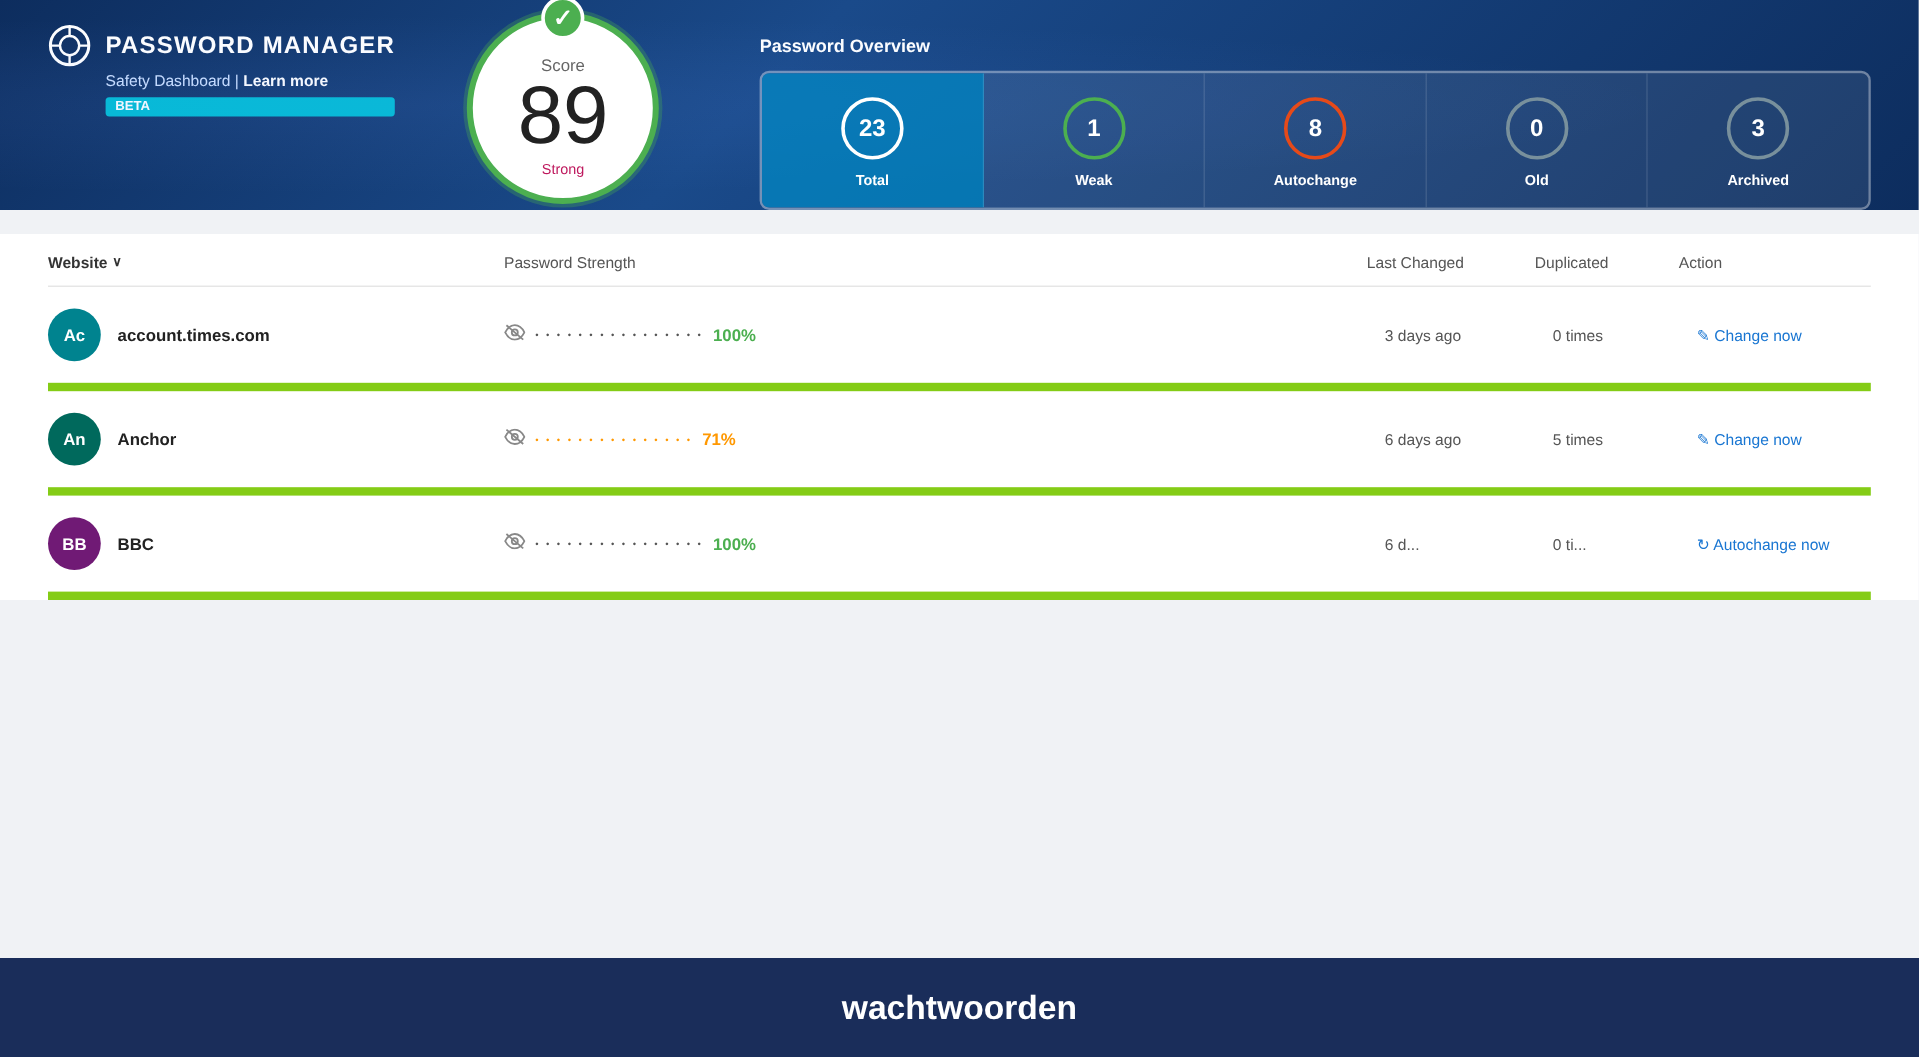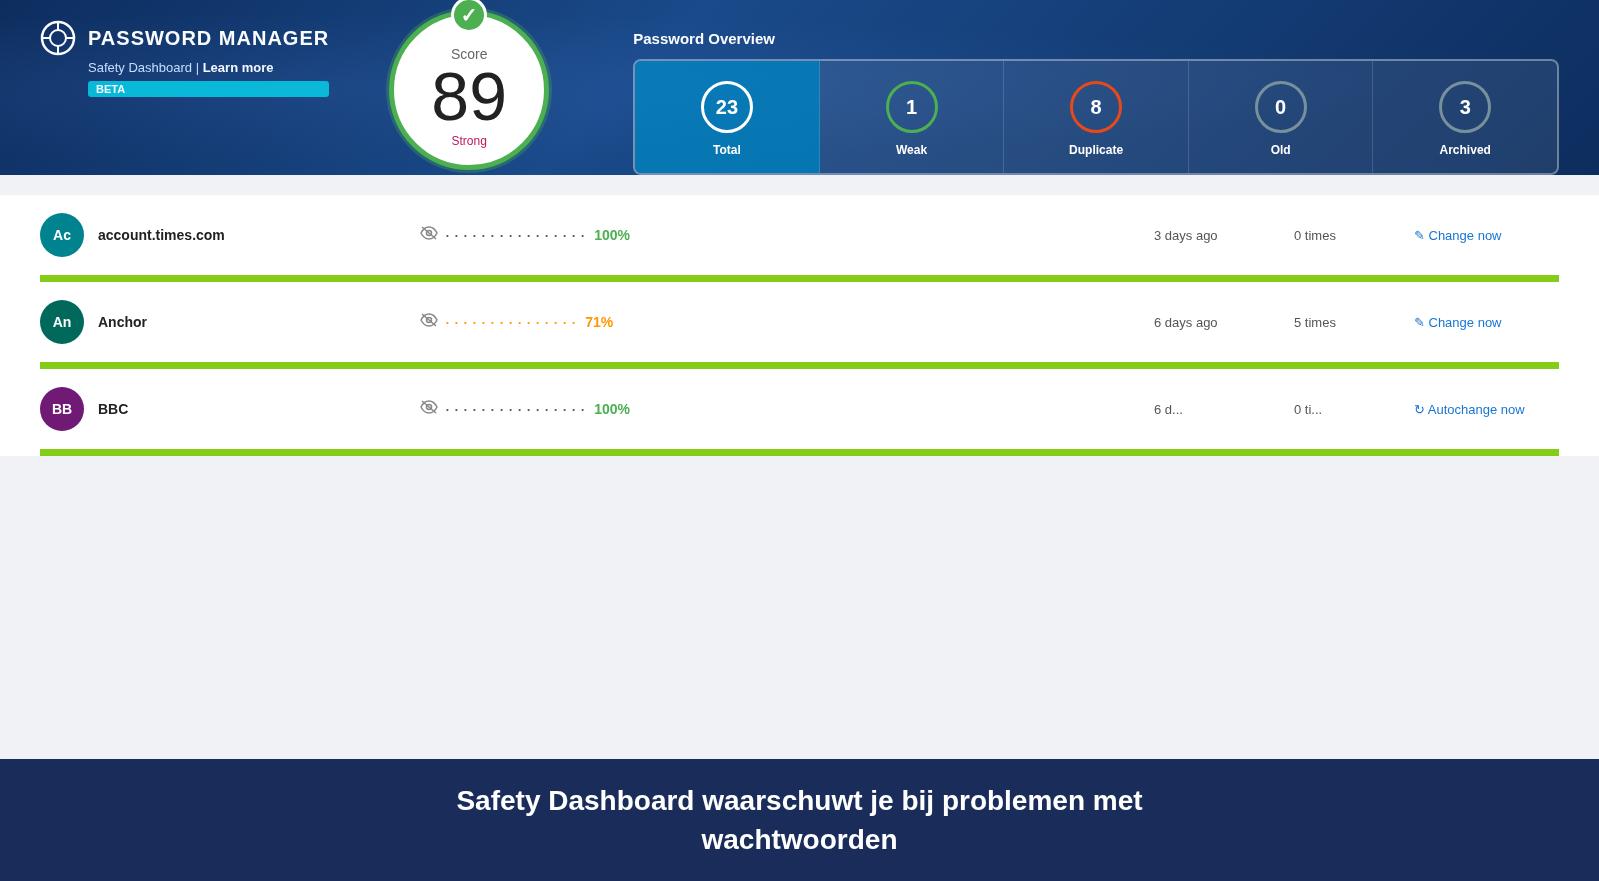--- a/index.html
+++ b/index.html
@@ -341,36 +341,46 @@
       <div class="overview-card active">
     <div class="card-circle total">23</div>
     <div class="card-label">Total</div>
   </div>
           <div class="overview-card">
     <div class="card-circle weak">1</div>
     <div class="card-label">Weak</div>
   </div>
           <div class="overview-card">
     <div class="card-circle duplicate">8</div>
-    <div class="card-label">Duplicate</div>
+    <div class="card-label">Autochange</div>
   </div>
           <div class="overview-card">
     <div class="card-circle old">0</div>
     <div class="card-label">Old</div>
   </div>
           <div class="overview-card">
     <div class="card-circle archived">3</div>
     <div class="card-label">Archived</div>
   </div>
         </div>
     </div>
   </div>
 </div>
 
 <div class="table-section">
+  <div class="table-header">
+    <div class="table-header-cell sortable">
+      <span>Website</span>
+      <span style="font-size:11px;">∨</span>
+    </div>
+    <div class="table-header-cell">Password Strength</div>
+    <div class="table-header-cell">Last Changed</div>
+    <div class="table-header-cell">Duplicated</div>
+    <div class="table-header-cell">Action</div>
+  </div>
   <div id="table-body">
       <div class="table-row">
     <div class="website-cell">
       <div class="site-avatar" style="background:#00838f">Ac</div>
       <span class="site-name">account.times.com</span>
     </div>
     <div class="password-cell">
       <span class="eye-icon">
         <svg width="18" height="14" viewBox="0 0 18 14" fill="none" stroke="#888" stroke-width="1.5">
           <path d="M1 7C3 3 6 1 9 1s6 2 8 6c-2 4-5 6-8 6s-6-2-8-6z"></path>
@@ -428,15 +438,14 @@
     <div class="table-cell">6 d...</div>
     <div class="table-cell">0 ti...</div>
     <div class="table-cell">
           <a class="autochange">↻ Autochange now</a>
         </div>
   </div>
     </div>
 </div>
 
 <div class="footer-banner">
-  <div>Safety Dashboard waarschuwt je bij problemen met</div>
   <div>wachtwoorden</div>
 </div>
 
 </body></html>

